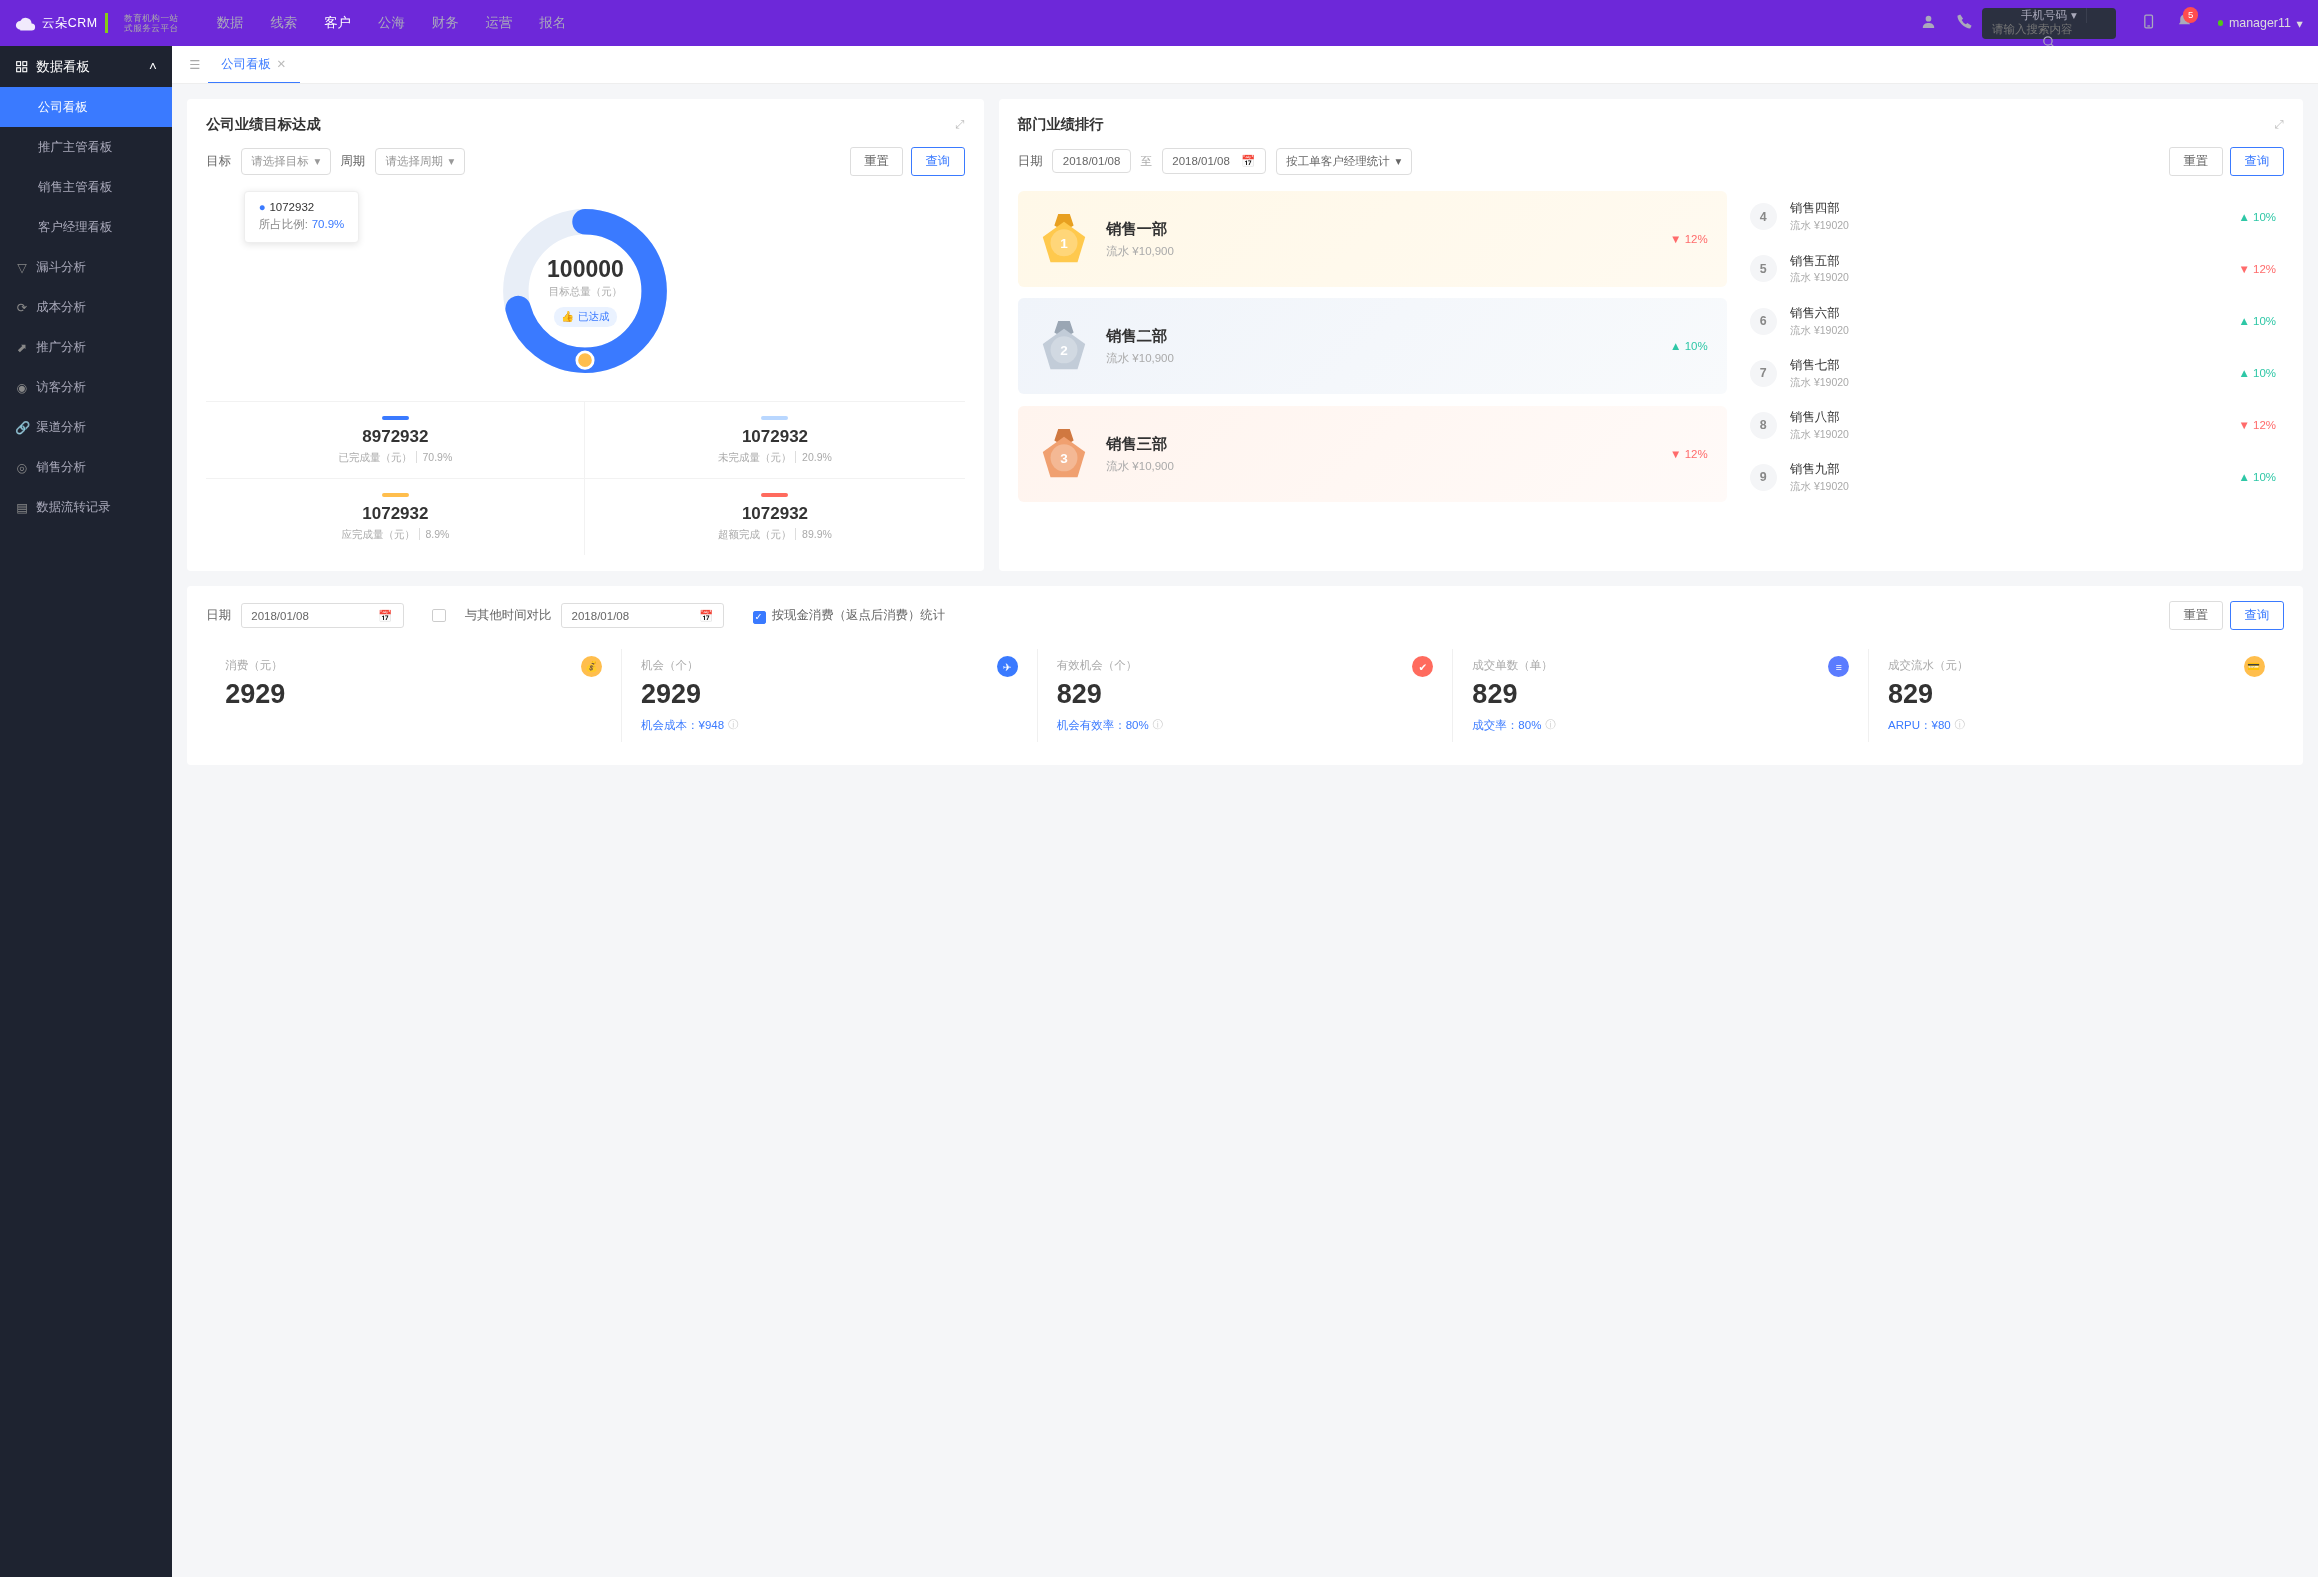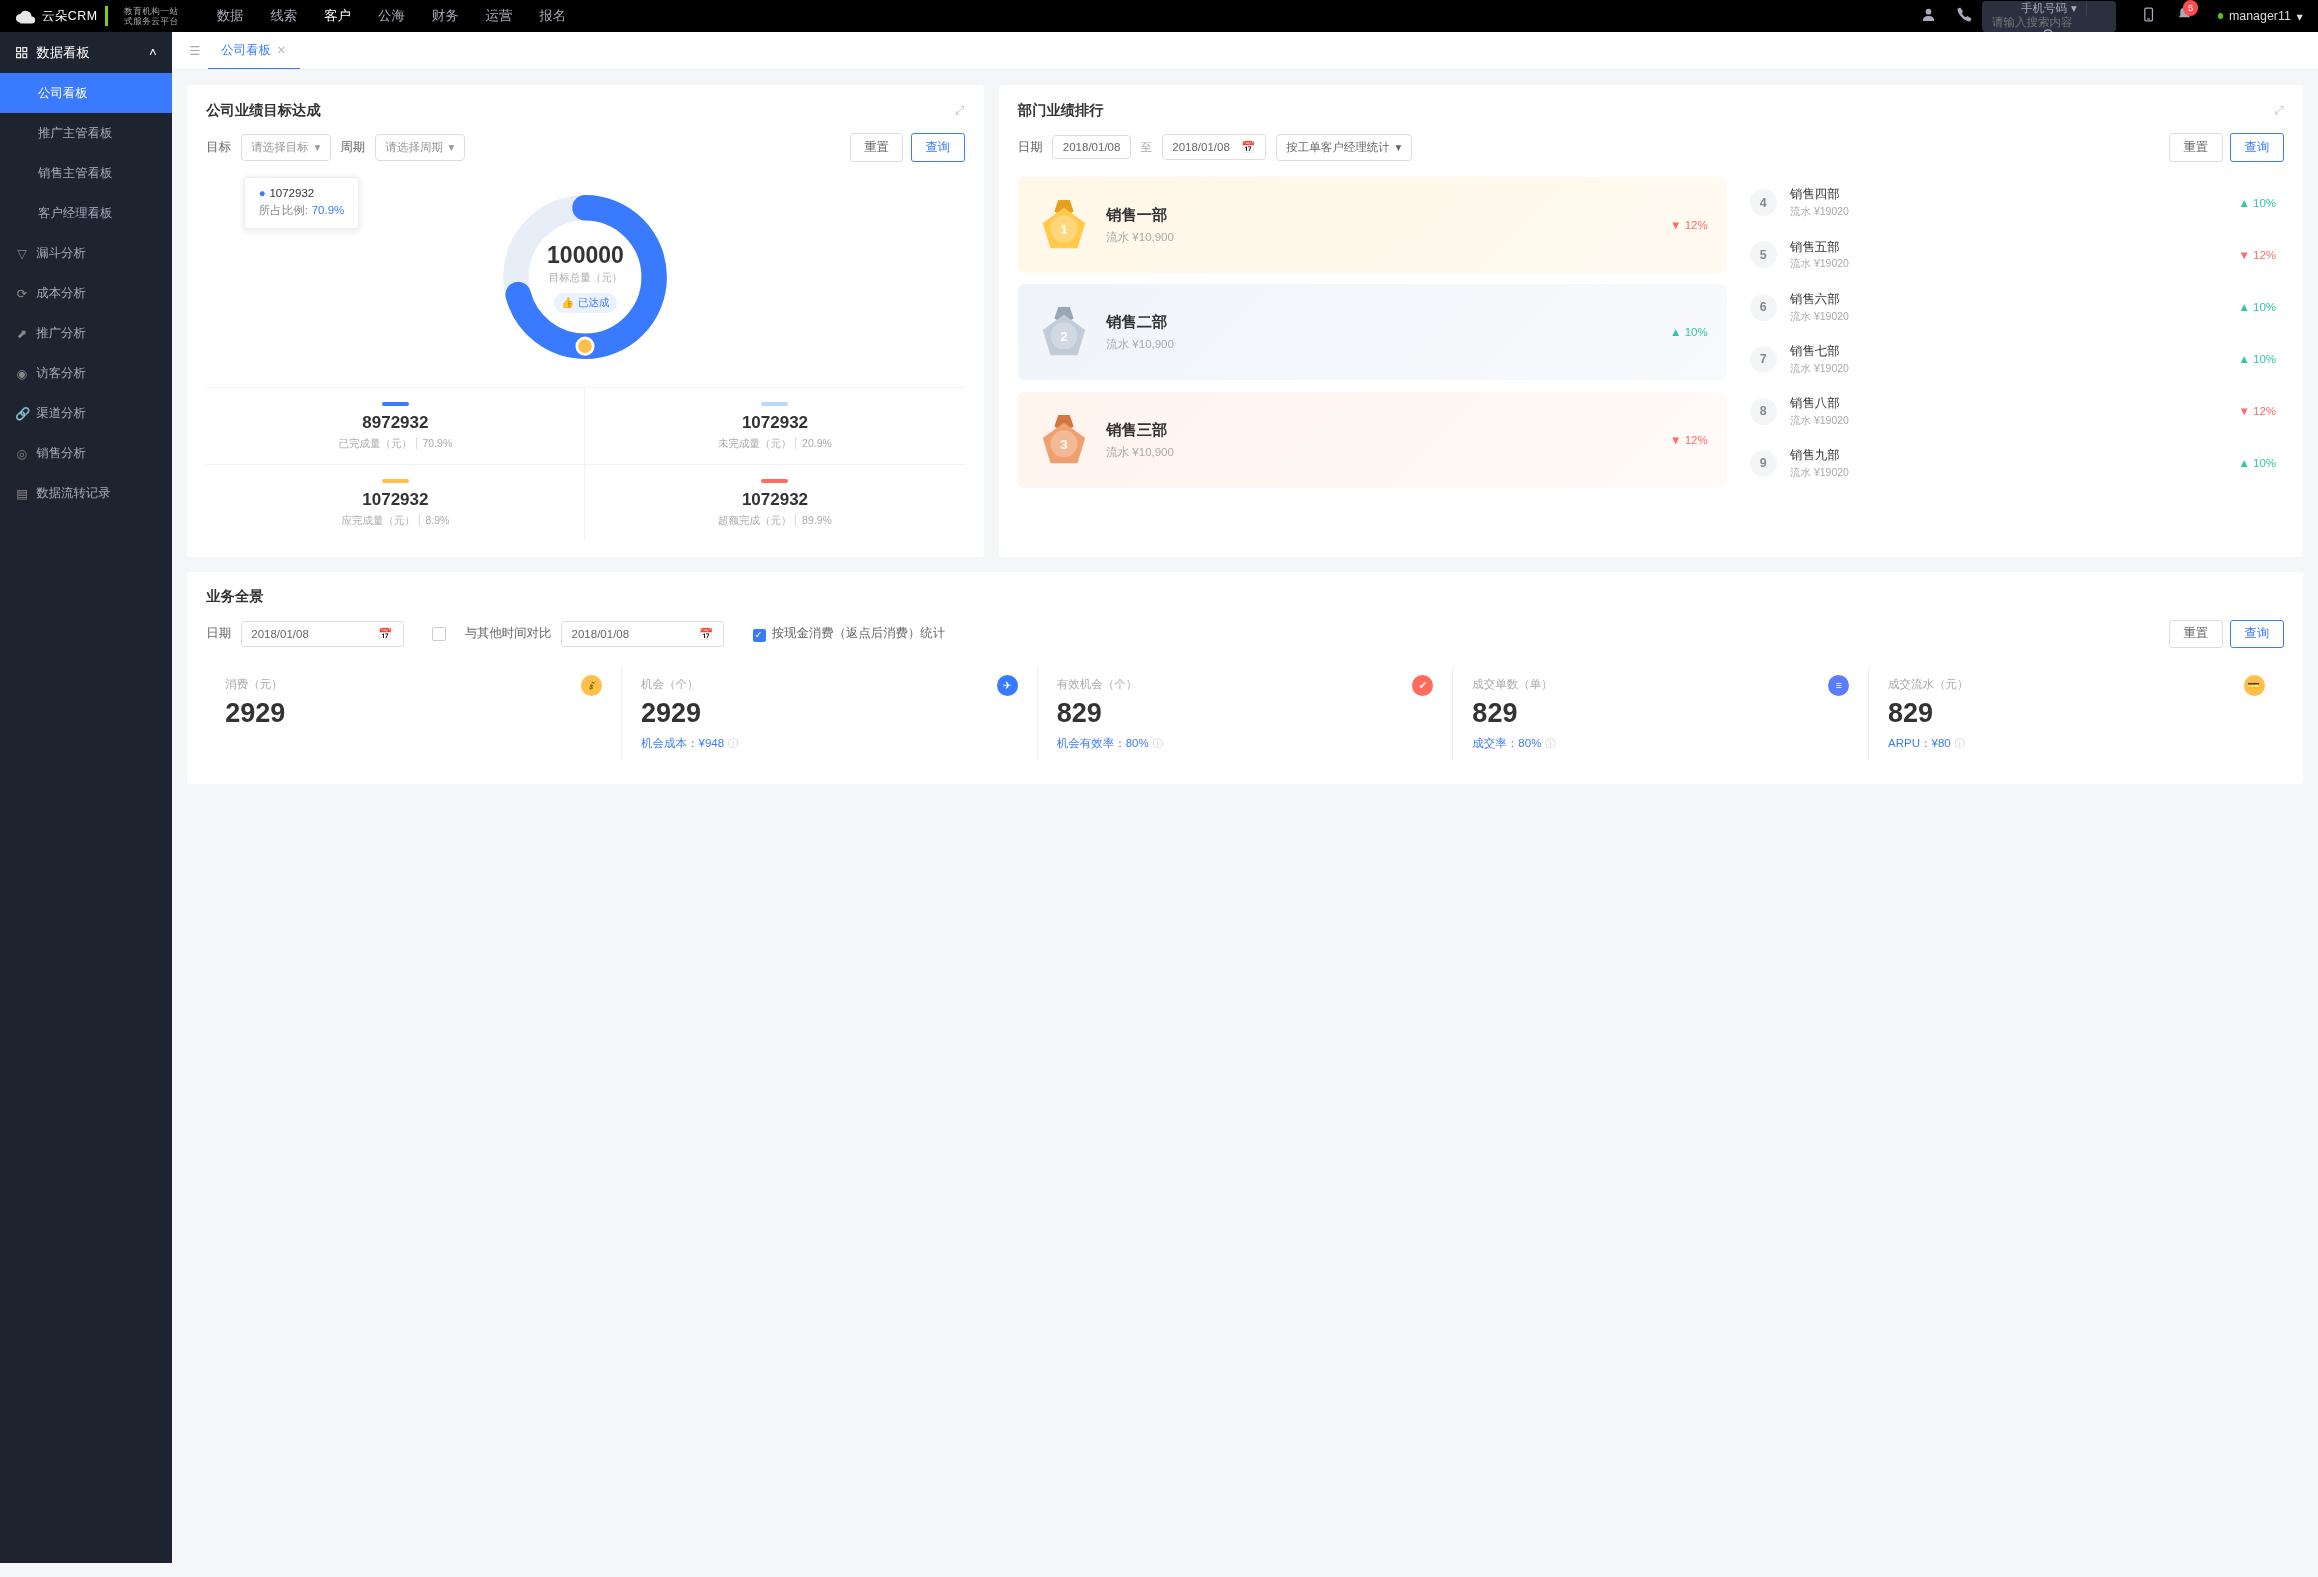--- a/index.html
+++ b/index.html
@@ -1,17 +1,17 @@
 <!DOCTYPE html>
 <html><head>
 <meta charset="utf-8">
 <style>
 * { box-sizing: border-box; margin: 0; padding: 0; }
 body { font-family: -apple-system, "PingFang SC", "Microsoft YaHei", sans-serif; background: #f5f6f8; color: #333; font-size: 12.4px; }
-.topbar { height: 32px; background: #000000; display: flex; align-items: center; padding: 0 15.3px; color: #fff; }
+.topbar { height: 46px; background: #6d28d9; display: flex; align-items: center; padding: 0 15.3px; color: #fff; }
 .logo { display: flex; align-items: center; font-size: 12.4px; letter-spacing: 0.5px; }
 .logo svg { margin-right: 5.7px; }
 .logo-sub { font-size: 8.6px; color: #aaa; margin-left: 7.6px; border-left: 3px solid #84cc16; padding-left: 16px; line-height: 1.2; }
 .topnav { display: flex; margin-left: 38px; gap: 27px; }
 .topnav-item { color: #aab; font-size: 13.4px; cursor: pointer; }
 .topnav-item.active { color: #fff; font-weight: 500; }
 .topbar-spacer { flex: 1; }
 .search-wrap { display: flex; align-items: center; background: #2b3040; border-radius: 3.8px; height: 31px; margin-right: 15.3px; flex-direction: column; }
 .search-sel { padding: 0 9.6px; color: #aab; font-size: 11.5px; border-right: 1px solid #3a3f4f; display: flex; align-items: center; gap: 3.8px; height: 100%; }
 .search-inp { background: transparent; border: none; color: #ddd; padding: 0 9.6px; width: 134px; font-size: 11.5px; outline: none; }
@@ -393,21 +393,20 @@
                   <div class="rank-row-sub">流水 ¥19020</div>
                 </div>
                 <div class="rank-row-delta delta-up">▲ 10%</div>
               </div>
             </div>
         </div>
       </div>
     </div>
 
     <div class="biz-card">
-      <div class="card-title" style="margin-bottom:13.4px">业务全景</div>
       <div class="filter-row">
         <span class="filter-label">日期</span>
         <span class="date-input">
             <span>2018/01/08</span>
             <span style="color:#bbb">📅</span>
           </span>
         <span style="margin-left:19px;display:flex;align-items:center;gap:19px">
           <span class="checkbox"></span>
           <span class="filter-label">与其他时间对比</span>
         </span>

